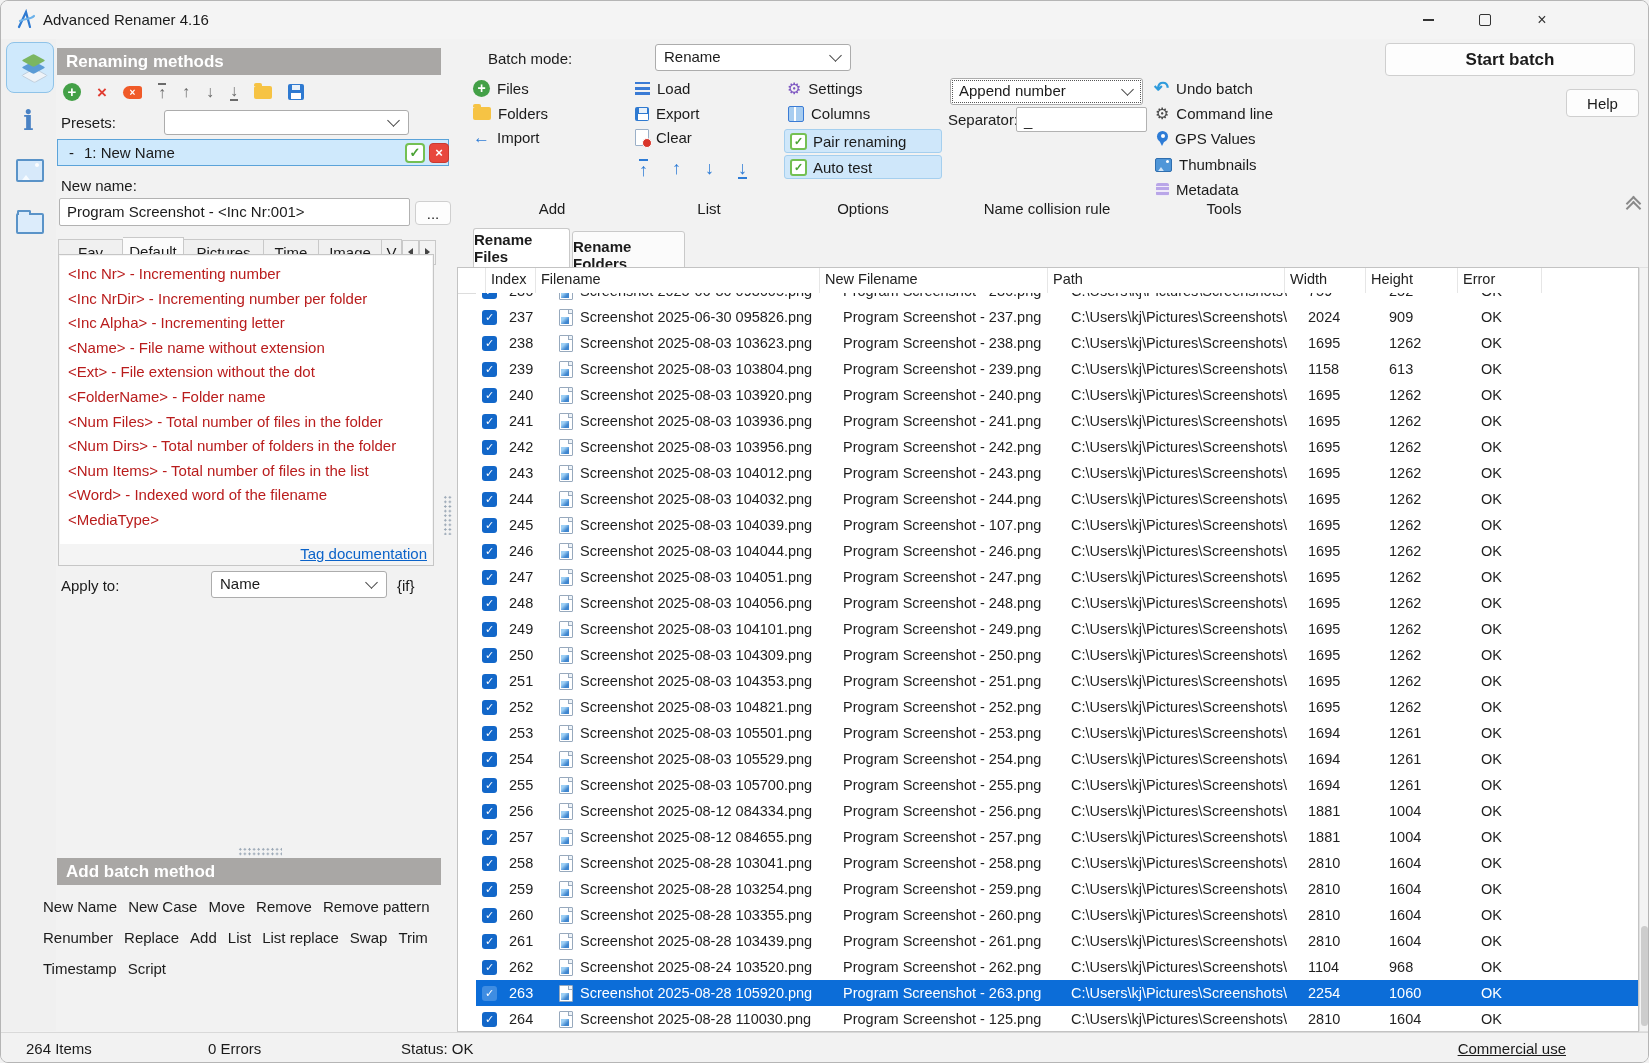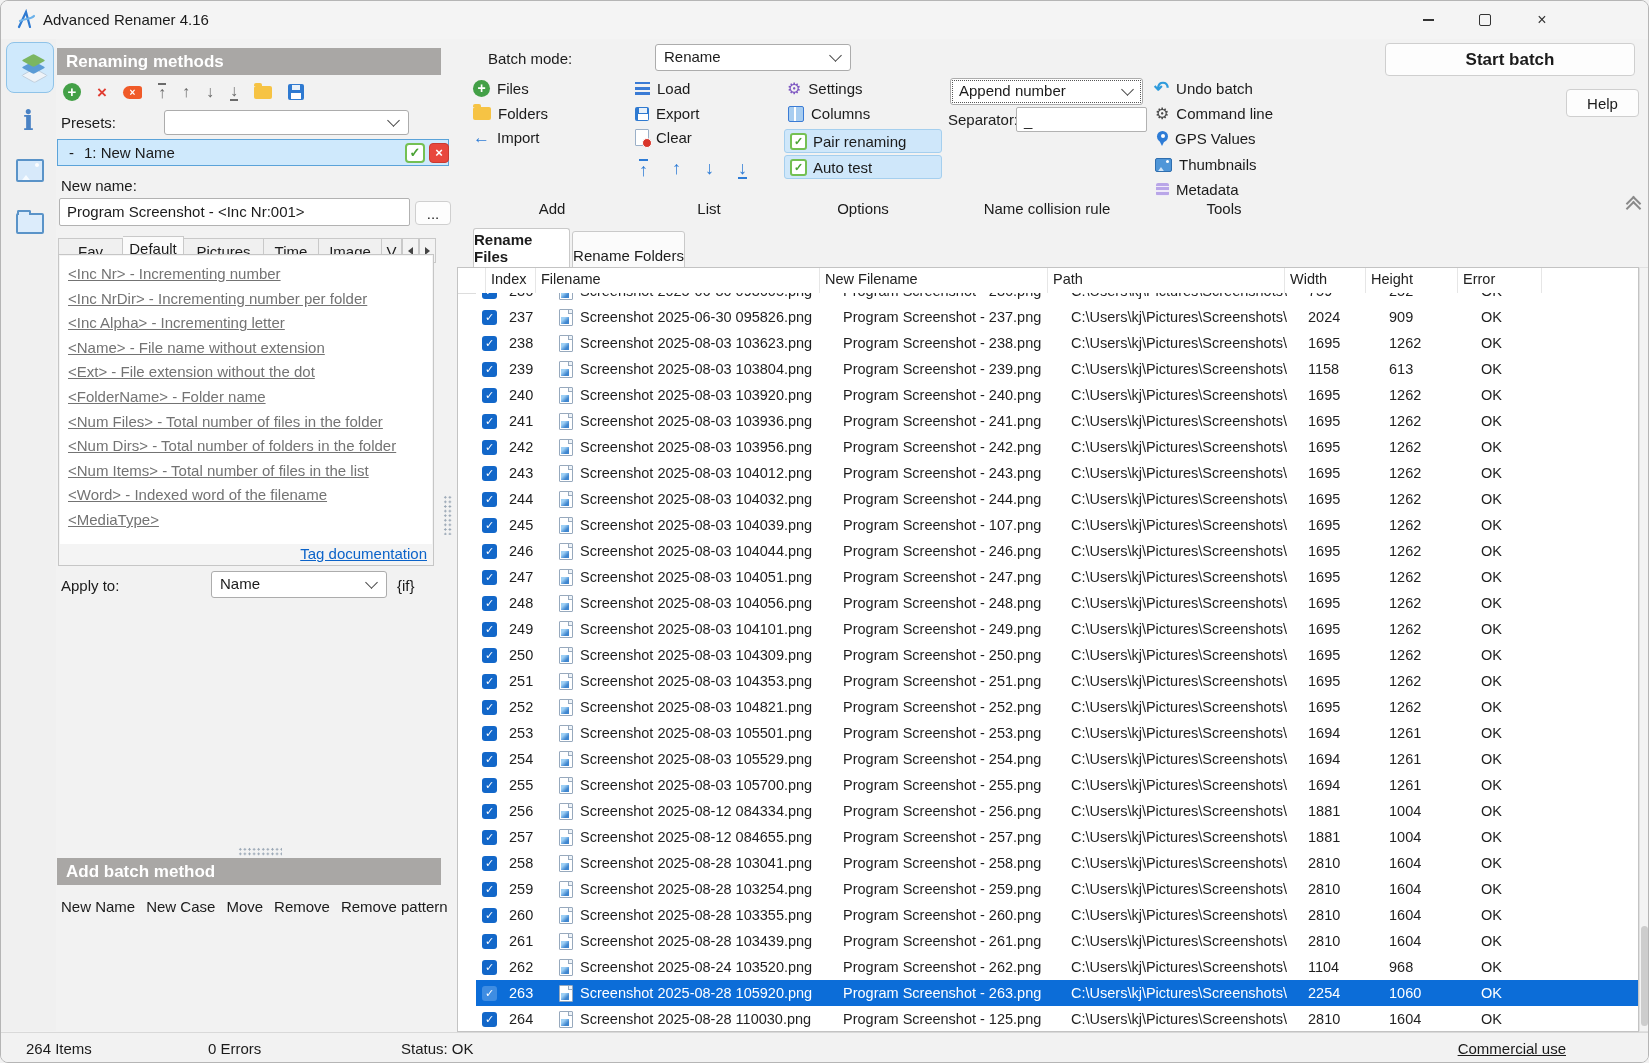--- a/index.html
+++ b/index.html
@@ -48,27 +48,27 @@
   .dd{position:absolute;right:10px;top:50%;margin-top:-7px;width:8px;height:8px;border-right:1.6px solid #444;border-bottom:1.6px solid #444;transform:rotate(45deg);}
   .tinput{background:#fff;border:1px solid #b2b2b2;border-radius:2px;font-size:15px;padding:4px 7px;box-sizing:border-box;white-space:nowrap;overflow:hidden;}
   .btn{background:#fdfdfd;border:1px solid #cfcfcf;border-radius:4px;font-size:15px;display:flex;align-items:center;justify-content:center;box-sizing:border-box;}
   
   .method-item{left:56px;top:138px;width:392px;height:27px;background:#cfe9fc;border:1px solid #5ba3d9;box-sizing:border-box;font-size:15px;}
   .okbox{width:20px;height:20px;background:#fff;border:2px solid #74c053;border-radius:4px;color:#4aa234;font-weight:bold;font-size:13px;line-height:16px;text-align:center;box-sizing:border-box;}
   .delbox{width:20px;height:20px;background:#e8473d;border:1px solid #c93a31;border-radius:4px;color:#fff;font-weight:bold;font-size:13px;line-height:18px;text-align:center;box-sizing:border-box;}
   
   .tagtab{height:27px;border:1px solid #c9c9c9;border-left:none;background:#f0f0f0;font-size:15px;display:flex;align-items:center;justify-content:center;box-sizing:border-box;}
   .tagtab.first{border-left:1px solid #c9c9c9;}
-  .tagtab.active{background:#fbfbfb;border-bottom:6px solid #000000;height:29px;margin-top:-2px;}
+  .tagtab.active{background:#fbfbfb;border-bottom:1px solid #000000;height:29px;margin-top:-2px;}
   .tabscroll{width:17px;height:25px;background:#f3f3f3;border:1px solid #c9c9c9;display:flex;align-items:center;justify-content:center;box-sizing:border-box;}
   .tri-l{width:0;height:0;border-top:4px solid transparent;border-bottom:4px solid transparent;border-right:5px solid #444;}
   .tri-r{width:0;height:0;border-top:4px solid transparent;border-bottom:4px solid transparent;border-left:5px solid #444;}
   .tagbox{left:57px;top:253px;width:376px;height:312px;border:1px solid #c6c6c6;background:#f4f4f4;box-sizing:border-box;}
   .taglist{position:absolute;left:1px;top:1px;width:372px;height:288px;background:#fff;padding:6px 8px;box-sizing:border-box;}
-  .taglink{display:block;color:#737373;text-decoration:underline;font-size:15px;line-height:24.6px;white-space:nowrap;}
+  .taglink{display:block;color:#b91c1c;font-size:15px;line-height:24.6px;white-space:nowrap;}
   .tagdoc{position:absolute;right:6px;bottom:3px;color:#0b63c9;text-decoration:underline;font-size:15px;}
   
   .grip-v{left:442px;top:494px;width:10px;height:40px;background:radial-gradient(#9aa7b5 1px,transparent 1.3px);background-size:4.6px 4.6px;}
   .grip-h{left:237px;top:846px;width:44px;height:9px;background:radial-gradient(#9aa7b5 1px,transparent 1.3px);background-size:4.6px 4.6px;}
   
   .bm-row{display:flex;gap:11px;font-size:15px;}
   .bm-link{white-space:nowrap;cursor:default;}
   
   .lbl{font-size:15px;white-space:nowrap;}
   .grp-item{display:flex;align-items:center;gap:7px;}
@@ -176,21 +176,21 @@
   <span class="abs" style="left:11px;top:4px;">-</span>
   <span class="abs" style="left:26px;top:4px;">1: New Name</span>
   <span class="abs okbox" style="left:347px;top:3px;">✓</span>
   <span class="abs delbox" style="left:371px;top:3px;">×</span>
 </div>
 
 <div class="abs lbl" style="left:60px;top:176px;">New name:</div>
 <div class="abs tinput" style="left:58px;top:197px;width:351px;height:28px;">Program Screenshot - &lt;Inc Nr:001&gt;</div>
 <div class="abs btn" style="left:414px;top:200px;width:36px;height:24px;">...</div>
 
-<div class="abs" style="left:57px;top:237px;width:392px;height:28px;display:flex;align-items:flex-start;">
+<div class="abs" style="left:57px;top:237px;width:392px;height:28px;display:flex;align-items:center;">
   <div class="tagtab first" style="width:65px;">Fav</div>
   <div class="tagtab active" style="width:61px;">Default</div>
   <div class="tagtab" style="width:80px;">Pictures</div>
   <div class="tagtab" style="width:55px;">Time</div>
   <div class="tagtab" style="width:63px;">Image</div>
   <div class="tagtab" style="width:20px;overflow:hidden;">V</div>
   <div class="tabscroll">
       <span class="tri-l"></span>
     </div>
   <div class="tabscroll">
@@ -219,21 +219,21 @@
 <div class="abs combo" style="left:210px;top:570px;width:176px;height:27px;">
   <div class="val">Name</div>
     <span class="dd"></span>
 </div>
 <div class="abs lbl" style="left:396px;top:576px;">{if}</div>
 
 <div class="abs grip-v"></div>
 <div class="abs grip-h"></div>
 
 <div class="abs panel-hdr" style="left:56px;top:857px;">Add batch method</div>
-<div class="abs" style="left:60px;top:897px;width:388px;display:flex;flex-direction:row;gap:14px;" id="bm-rows">
+<div class="abs" style="left:42px;top:897px;width:388px;display:flex;flex-direction:column;gap:14px;" id="bm-rows">
     <div class="bm-row">
       <span class="bm-link">New Name</span>
       <span class="bm-link">New Case</span>
       <span class="bm-link">Move</span>
       <span class="bm-link">Remove</span>
       <span class="bm-link">Remove pattern</span>
     </div>
     <div class="bm-row">
       <span class="bm-link">Renumber</span>
       <span class="bm-link">Replace</span>
@@ -339,21 +339,21 @@
 <div class="abs caption" style="left:1173px;top:199px;width:100px;">Tools</div>
 
 <div class="abs btn" style="left:1384px;top:42px;width:250px;height:33px;font-weight:bold;font-size:17px;">Start batch</div>
 <div class="abs btn" style="left:1565px;top:88px;width:73px;height:28px;">Help</div>
 <div class="abs chevs" style="left:1624px;top:197px;">
   <span style="top:5px;"></span>
   <span style="top:0;"></span>
 </div>
 
 <div class="abs ftab active" style="left:472px;top:227px;width:97px;height:40px;">Rename Files</div>
-<div class="abs ftab" style="left:571px;top:230px;width:113px;height:48px;">Rename Folders</div>
+<div class="abs ftab" style="left:571px;top:230px;width:113px;height:48px;font-weight:bold;">Rename Folders</div>
 
 <div class="abs tablewrap">
   <div class="thead">
     <div class="hcell c-cb"></div>
     <div class="hcell c-idx">Index</div>
     <div class="hcell c-fn">Filename</div>
     <div class="hcell c-nn">New Filename</div>
     <div class="hcell c-path">Path</div>
     <div class="hcell c-w">Width</div>
     <div class="hcell c-h">Height</div>

